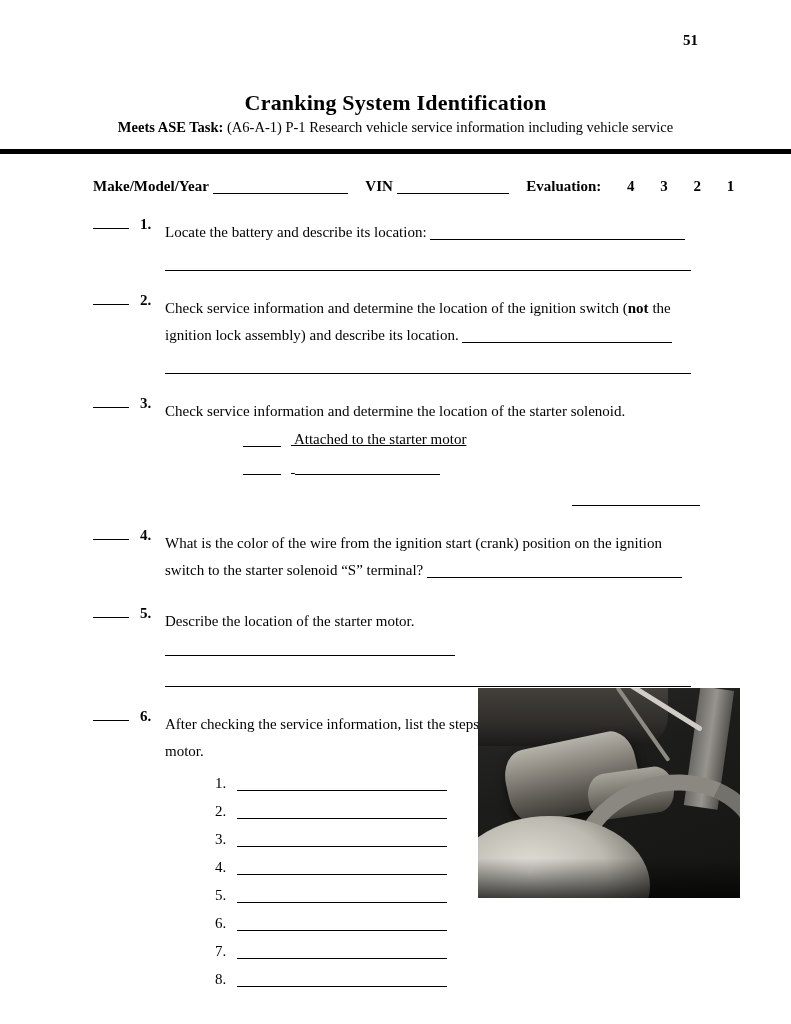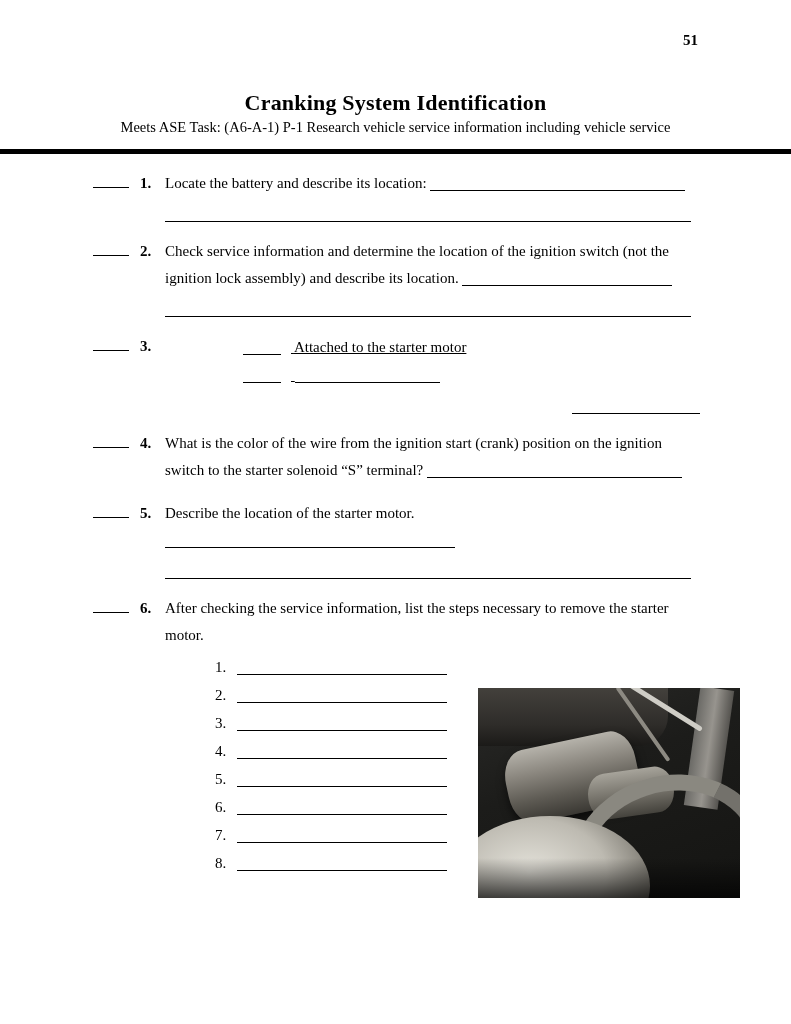--- a/index.html
+++ b/index.html
@@ -6,21 +6,21 @@
   .sheet{
     position:relative;
     width:791px;height:1024px;
     background:#fff;
     margin:0 auto;
     font-family:"Liberation Serif", serif;
     color:#000;
     font-size:15px;
     overflow:hidden;
   }
-  .b{font-weight:normal;}
+  .b{font-weight:bold;}
   .page-num{
     position:absolute;top:32px;right:93px;
     font-weight:bold;font-size:15px;
   }
   .title{
     margin:90px 0 2px 0;
     text-align:center;
     font-size:22px;
     font-weight:bold;
     letter-spacing:0.2px;
@@ -50,21 +50,21 @@
   .gap{display:inline-block;width:14px;}
   .eval-num{font-weight:bold;margin-left:22px;}
   .questions{margin-top:10px;}
   .q{display:flex;align-items:flex-start;margin-top:16px;}
   .q-lead{
     flex:none;width:36px;height:17px;
     border-bottom:1px solid #000;
     margin-right:11px;
   }
   .q-num{flex:none;width:25px;font-weight:bold;line-height:27px;}
-  .q-body{flex:1;line-height:27px;}
+  .q-body{flex:1;line-height:27px;margin-top:8px;}
   .cont{border-bottom:1px solid #000;height:24px;}
   .cont-right{border-bottom:1px solid #000;height:24px;width:128px;margin-left:407px;}
   .opt{margin-left:78px;line-height:28px;text-decoration:underline;}
   .opt .blank{margin-right:10px;}
   .steps{margin-left:50px;margin-top:4px;}
   .step{line-height:28px;}
   .step-num{display:inline-block;width:22px;}
   
   .photo{
     position:absolute;left:478px;top:688px;width:262px;height:210px;
@@ -132,20 +132,31 @@
   <p class="ase">
     <span class="b">Meets ASE Task:</span>
     <span>(A6-A-1) P-1  Research vehicle service information including vehicle service</span><br>
   </p>
 
   <div class="rule"></div>
 
   <div class="content">
 
 
+    <div class="hrow">
+      <span class="b">Make/Model/Year</span>
+      <span class="blank w135"></span><span class="gap"></span>
+      <span class="b">VIN</span>
+      <span class="blank w112"></span><span class="gap"></span>
+      <span class="b">Evaluation:</span>
+      <span class="eval-num">4</span>
+      <span class="eval-num">3</span>
+      <span class="eval-num">2</span>
+      <span class="eval-num">1</span>
+    </div>
 
     <div class="questions">
 
       <div class="q">
         <div class="q-lead"></div>
         <div class="q-num">1.</div>
         <div class="q-body">
           <span>Locate the battery and describe its location:</span>
           <span class="blank w255"></span>
           <div class="cont"></div>
@@ -159,20 +170,21 @@
           <span><span>Check service information and determine the location of the ignition switch (</span><span class="b">not</span><span> the ignition lock assembly) and describe its location.</span></span>
           <span class="blank w210"></span>
           <div class="cont"></div>
         </div>
       </div>
 
       <div class="q">
         <div class="q-lead"></div>
         <div class="q-num">3.</div>
         <div class="q-body">
+          <span>Check service information and determine the location of the starter solenoid.</span>
           <div class="opt">
             <span class="blank w38"></span>
             <span>Attached to the starter motor</span>
           </div>
           <div class="opt">
             <span class="blank w38"></span>
             <span class="blank w145"></span>
           </div>
           <div class="cont-right"></div>
         </div>

